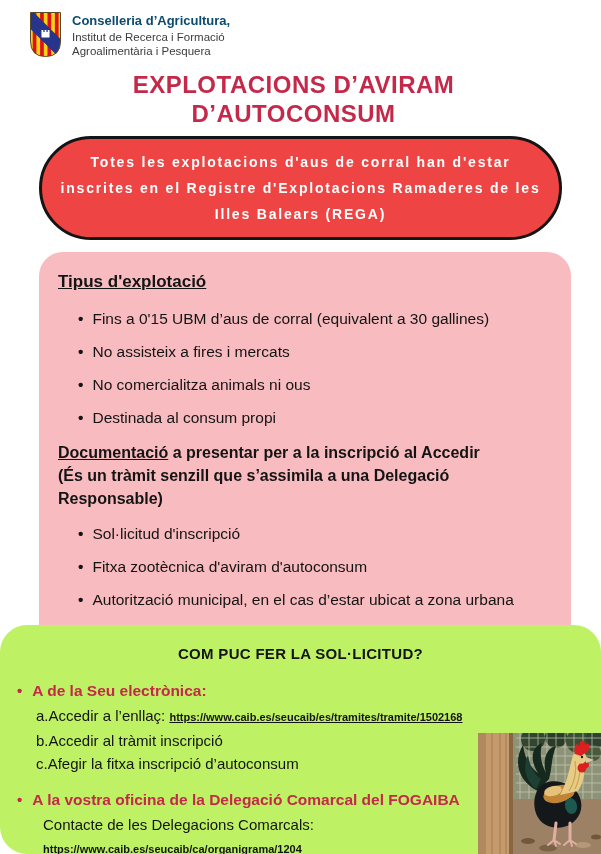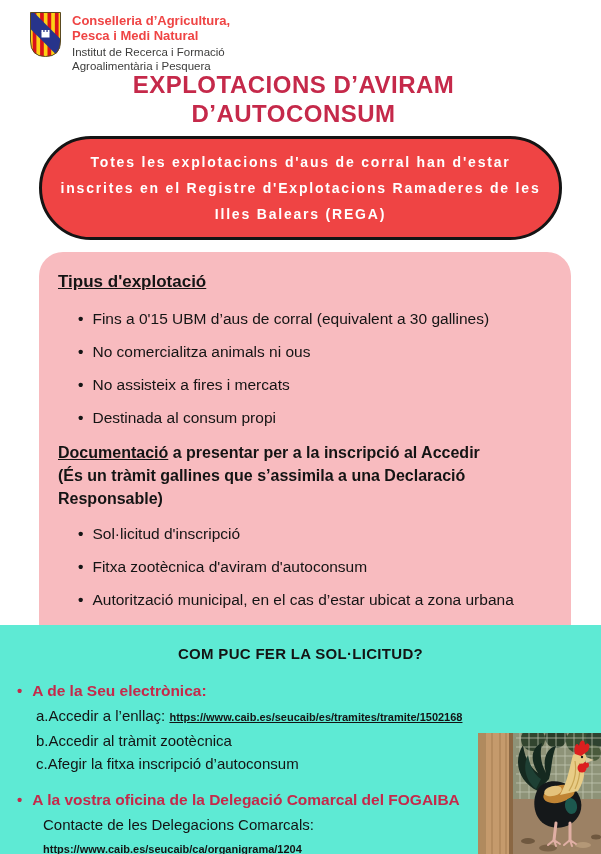--- a/index.html
+++ b/index.html
@@ -9,21 +9,21 @@
     background:#ffffff;
     font-family:"Liberation Sans", sans-serif;
     color:#141414;
     overflow:hidden;
   }
 
   
   .logo { position:absolute; left:29px; top:11px; display:flex; align-items:flex-start; }
   .logo svg { display:block; }
   .logo-text { margin-left:10px; padding-top:2px; }
-  .org-bold { font-size:13px; font-weight:bold; line-height:15px; color:#ef4444; }
+  .org-bold { font-size:13px; font-weight:bold; line-height:15px; color:#0c4a6e;text-align:right; }
   .org-sub  { font-size:11.5px; line-height:13.5px; color:#3c3c3b; }
   .org-sub.first { margin-top:3px; }
 
   
   .main-title {
     position:absolute; top:70px; left:0; width:587px;
     text-align:center; color:#C5294A; font-weight:bold;
     font-size:24px; line-height:29px; letter-spacing:0.5px;
   }
 
@@ -52,21 +52,22 @@
   }
   .info-box li::before { content:"•"; margin-right:9px; font-weight:bold; }
   .docs-title {
     font-size:16px; font-weight:bold; line-height:23px; margin:10px 0 14px 0;
   }
   .docs-title .u { text-decoration:underline; }
 
   
   .band {
     position:absolute; top:625px; left:0; width:601px; height:229px;
-    background:#5eead4;
+    background:#bef264;
+    border-radius:27px;
   }
   .band-title {
     text-align:center; font-weight:bold; font-size:15px;
     margin-top:20px; letter-spacing:0.3px;
   }
   .option { margin:19px 0 0 17px; }
   .option + .option { margin-top:15px; }
   .red-label {
     color:#C5294A; font-weight:bold; font-size:15.5px; line-height:20px;
   }
@@ -105,65 +106,64 @@
           <rect x="12.5" y="19" width="1.8" height="2.4"></rect>
           <rect x="15.6" y="19" width="1.8" height="2.4"></rect>
           <rect x="18.7" y="19" width="1.8" height="2.4"></rect>
         </g>
       </g>
       <path d="M1.5,1.5 H31.5 V30 Q31.5,45.5 16.5,45.5 Q1.5,45.5 1.5,30 Z" fill="none" stroke="#5a4a20" stroke-width="1"></path>
     </svg>
   </span>
   <div class="logo-text">
     <div class="org-bold">Conselleria d’Agricultura,</div>
-    <div class="org-bold">Pesca i Medi Natural</div>
     <div class="org-sub first">Institut de Recerca i Formació</div>
     <div class="org-sub">Agroalimentària i Pesquera</div>
   </div>
 </div>
 
 <div class="main-title">
   <div>EXPLOTACIONS D’AVIRAM</div>
   <div>D’AUTOCONSUM</div>
 </div>
 
 <div class="banner">
   <span>Totes les explotacions d'aus de corral han d'estar inscrites en el Registre d'Explotacions Ramaderes de les Illes Balears (REGA)</span>
 </div>
 
 <div class="info-box">
   <div class="box-title">Tipus d'explotació</div>
   <ul>
     <li>Fins a 0'15 UBM d’aus de corral (equivalent a 30 gallines)</li>
+    <li>No assisteix a fires i mercats</li>
     <li>No comercialitza animals ni ous</li>
-    <li>No assisteix a fires i mercats</li>
     <li>Destinada al consum propi</li>
   </ul>
   <div class="docs-title">
     <span class="u">Documentació</span><span> a presentar per a la inscripció al Accedir</span><br>
-    <span>(És un tràmit gallines que s’assimila a una Declaració Responsable)</span>
+    <span>(És un tràmit senzill que s’assimila a una Delegació Responsable)</span>
   </div>
   <ul>
     <li>Sol·licitud d'inscripció</li>
     <li>Fitxa zootècnica d'aviram d'autoconsum</li>
     <li>Autorització municipal, en el cas d’estar ubicat a zona urbana</li>
   </ul>
 </div>
 
 <div class="band">
   <div class="band-title">COM PUC FER LA SOL·LICITUD?</div>
 
   <div class="option">
     <div class="red-label">A de la Seu electrònica:</div>
     <div class="steps">
       <div class="step">
         <span>a.</span><span>Accedir a l’enllaç: </span><a class="doc-link" href="#">https://www.caib.es/seucaib/es/tramites/tramite/1502168</a>
       </div>
       <div class="step">
-        <span>b.</span><span>Accedir al tràmit zootècnica</span>
+        <span>b.</span><span>Accedir al tràmit inscripció</span>
       </div>
       <div class="step">
         <span>c.</span><span>Afegir la fitxa inscripció d’autoconsum</span>
       </div>
     </div>
   </div>
 
   <div class="option">
     <div class="red-label">A la vostra oficina de la Delegació Comarcal del FOGAIBA</div>
     <div class="contact">

